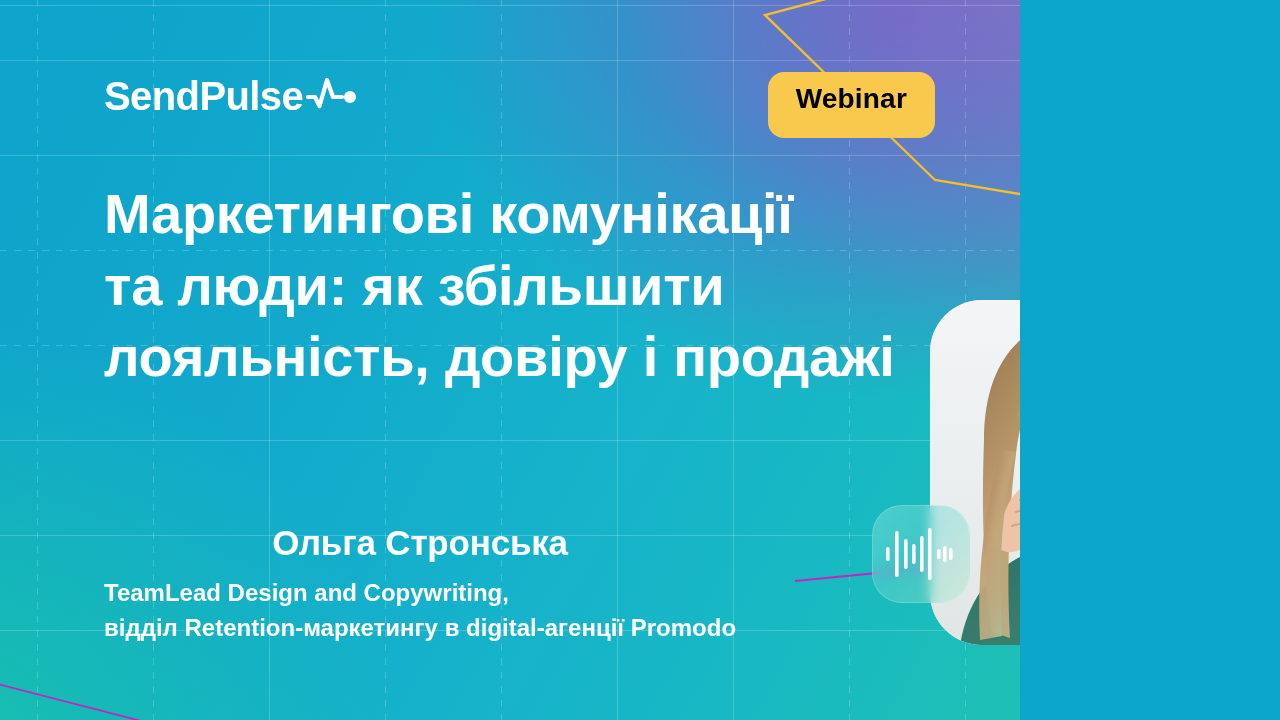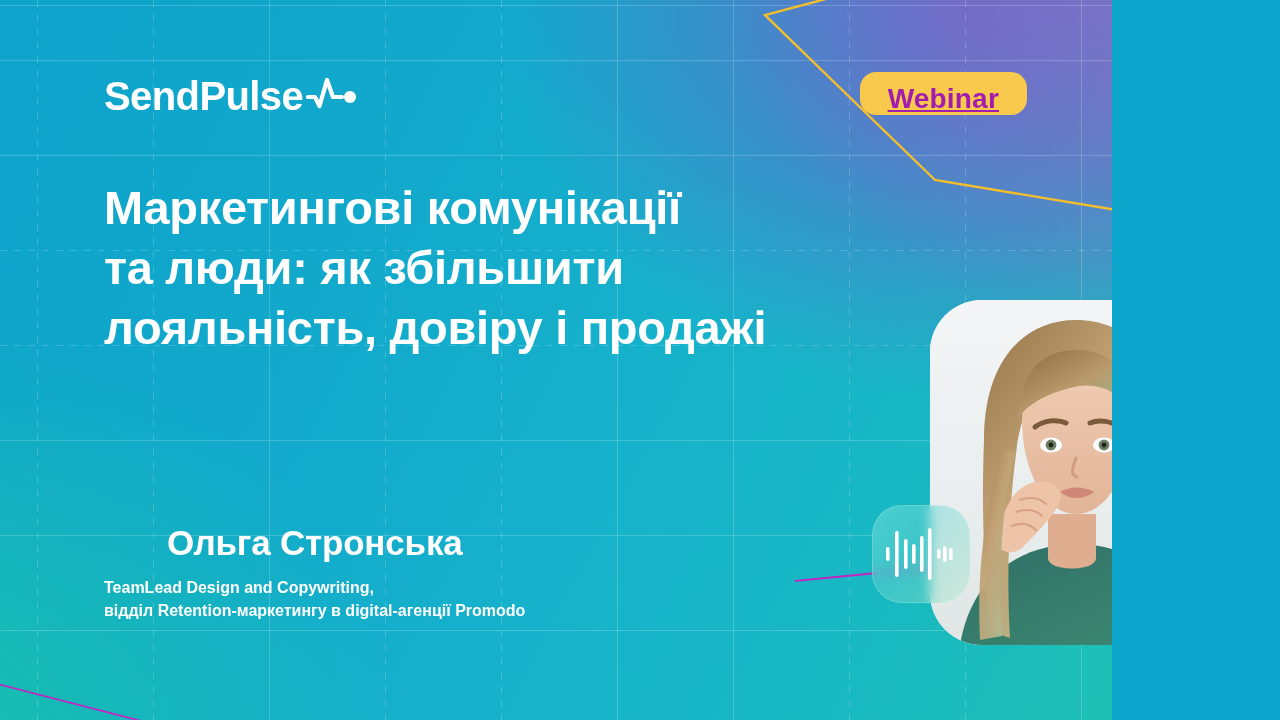--- a/index.html
+++ b/index.html
@@ -4,21 +4,21 @@
 <style>
   * { margin:0; padding:0; box-sizing:border-box; }
   html, body { width:1280px; height:720px; overflow:hidden; }
   body {
     font-family: "Liberation Sans", sans-serif;
     background:#0ca5cc;
   }
 
   .stage {
     position:relative;
-    width:1112px;
+    width:1020px;
     height:720px;
     overflow:hidden;
     background:
       radial-gradient(ellipse 900px 700px at 112% -6%,  #8a6ec6 0%, rgba(138,110,198,0) 58%),
       radial-gradient(ellipse 760px 620px at 88% 2%,    #6369c9 0%, rgba(99,105,201,0) 62%),
       radial-gradient(ellipse 820px 760px at -8% 108%,  #19c3ab 0%, rgba(25,195,171,0) 60%),
       linear-gradient(118deg, #0ea3cb 0%, #12a9cc 34%, #16b2cb 58%, #18b8c4 78%, #1ec0b4 100%);
   }
 
   
@@ -51,54 +51,53 @@
   .logo-word {
     font-size:40px; font-weight:700; letter-spacing:-.6px;
     color:#ffffff; line-height:1;
   }
   .logo-pulse { display:block; margin-left:1px; }
 
   
   .badge {
     position:absolute; right:85px; top:72px;
     background:#f9c94e;
-    color:#a21caf;
+    color:#000000;
     font-size:28px; font-weight:700;
-    padding:13px 28px 2px;
+    padding:13px 28px 25px;
     border-radius:16px;
     line-height:1;
     letter-spacing:.2px;
-    text-decoration:underline;
   }
 
   
   .title {
     position:absolute; left:104px; top:178px;
     width:800px;
     color:#fff;
-    font-size:47px;
+    font-size:56px;
     font-weight:700;
     line-height:1.28;
     letter-spacing:-.3px;
     white-space:pre-line;
   }
 
   
   .speaker {
     position:absolute; left:104px; top:522px;
     color:#fff;
   }
   .speaker-name {
     font-size:35px; font-weight:700; letter-spacing:-.2px;
     line-height:1.2;
     margin-bottom:12px;
     text-align:center;
   }
   .speaker-role {
-    font-size:16px; font-weight:700; line-height:1.45;
+    font-size:24px; font-weight:700; line-height:1.45;
     white-space:pre-line;
   }
 
   
   .photo-card {
     position:absolute;
     left:930px; top:300px;
     width:280px; height:345px;
     border-radius:52px;
     overflow:hidden;

